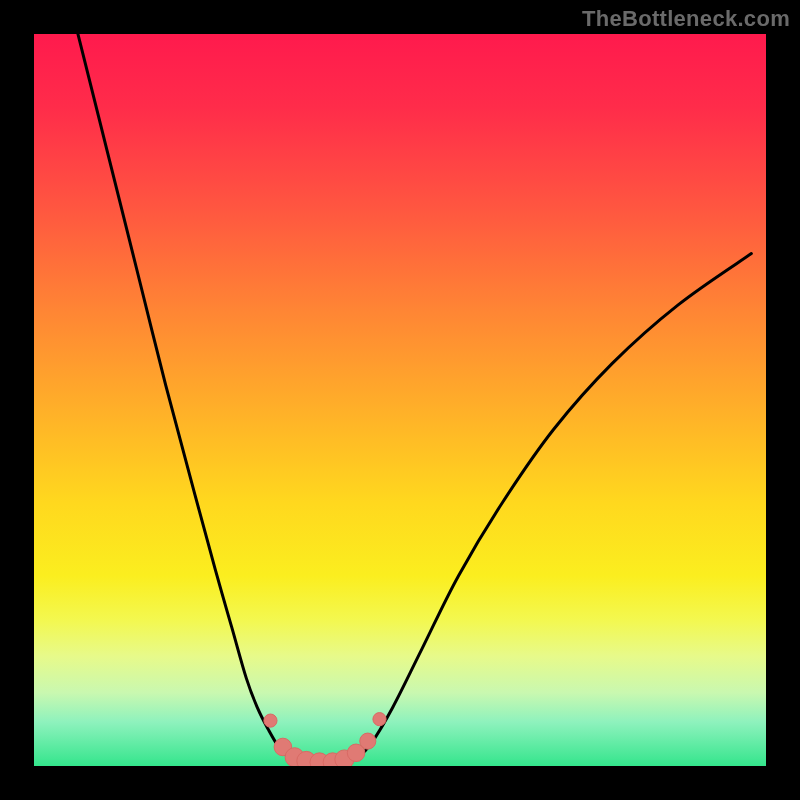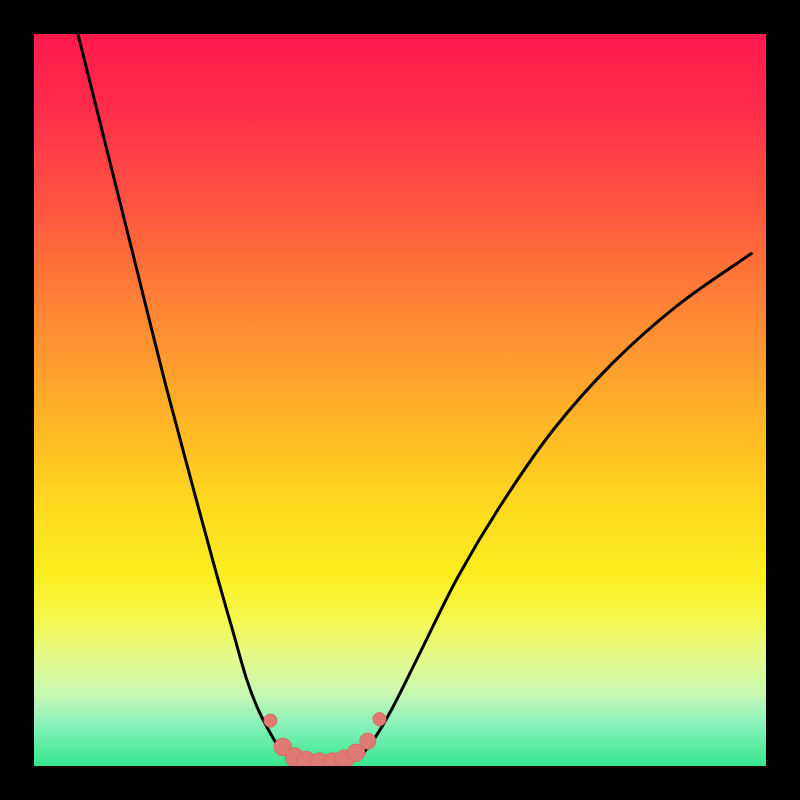--- a/index.html
+++ b/index.html
@@ -75,13 +75,14 @@
           <circle cx="272.30400000000003" cy="726.876" r="9.516" fill="#e07a74" stroke="#d96a64" stroke-width="1"></circle>
           <circle cx="285.48" cy="728.34" r="9.516" fill="#e07a74" stroke="#d96a64" stroke-width="1"></circle>
           <circle cx="298.656" cy="728.34" r="9.516" fill="#e07a74" stroke="#d96a64" stroke-width="1"></circle>
           <circle cx="310.368" cy="725.412" r="9.516" fill="#e07a74" stroke="#d96a64" stroke-width="1"></circle>
           <circle cx="322.08" cy="718.824" r="8.784" fill="#e07a74" stroke="#d96a64" stroke-width="1"></circle>
           <circle cx="333.79200000000003" cy="707.112" r="8.052000000000001" fill="#e07a74" stroke="#d96a64" stroke-width="1"></circle>
           <circle cx="345.504" cy="685.152" r="6.588" fill="#e07a74" stroke="#d96a64" stroke-width="1"></circle>
         </g>
     </svg>
   </div>
+  <div class="watermark">TheBottleneck.com</div>
 </div>
 
 </body></html>

